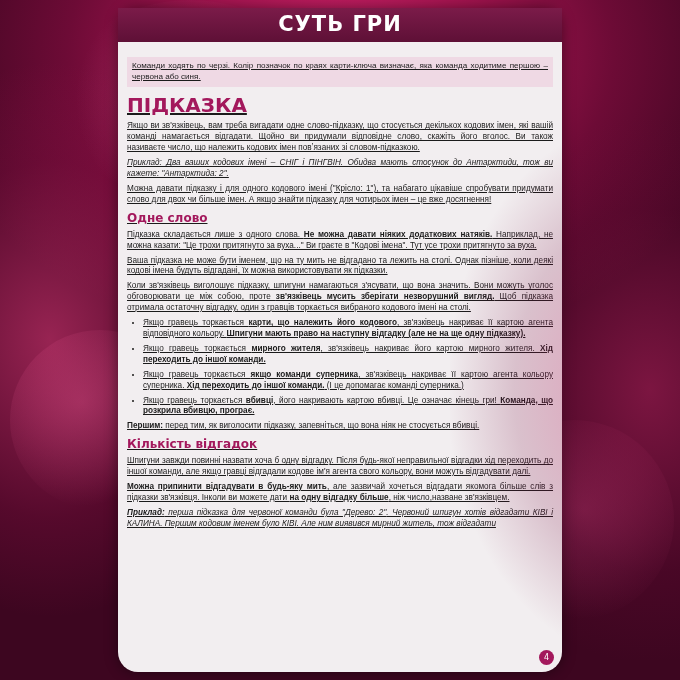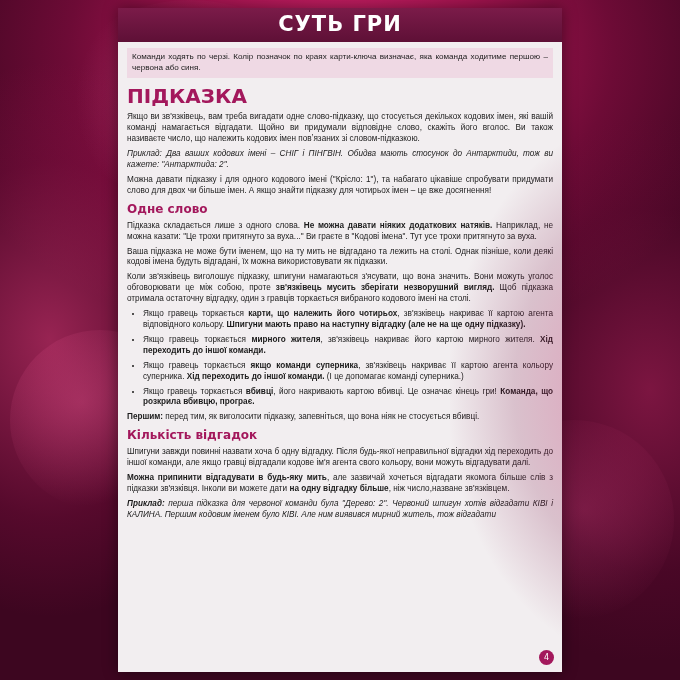--- a/index.html
+++ b/index.html
@@ -61,43 +61,45 @@
   }
 
   .sheet {
     position: absolute;
     left: 118px;
     top: 8px;
     width: 444px;
     height: 664px;
     background: #f2eef0;
     box-shadow: 0 0 14px rgba(0,0,0,0.45);
+    border-radius: 20px;
   }
 
   .title-band {
     position: relative;
     height: 34px;
     background: linear-gradient(180deg, #7b1b49 0%, #5e1036 100%);
   }
   .title-band .title {
     position: absolute;
     left: 0; right: 0; top: 4px;
     text-align: center;
     color: #ffffff;
     font-size: 21px;
     font-weight: bold;
     letter-spacing: 1px;
     font-family: "DejaVu Sans", sans-serif;
   }
 
   .content {
-    padding: 6px 9px 0 9px;
+    padding: 15px 9px 0 9px;
     color: #1b1b1b;
     font-size: 8.2px;
     line-height: 1.33;
+    text-decoration: underline;
   }
 
   p {
     margin: 0 0 4px 0;
     text-align: justify;
   }
 
   .intro {
     background: #efd9e4;
     padding: 4px 5px;
@@ -181,21 +183,21 @@
       <p>Якщо ви зв'язківець, вам треба вигадати одне слово-підказку, що стосується декількох кодових імен, які вашій команді намагається відгадати. Щойно ви придумали відповідне слово, скажіть його вголос. Ви також називаєте число, що належить кодових імен повʼязаних зі словом-підказкою.</p>
       <p class="example">Приклад: Два ваших кодових імені – СНІГ і ПІНГВІН. Обидва мають стосунок до Антарктиди, тож ви кажете: "Антарктида: 2".</p>
       <p>Можна давати підказку і для одного кодового імені ("Крісло: 1"), та набагато цікавіше спробувати придумати слово для двох чи більше імен. А якщо знайти підказку для чотирьох імен – це вже досягнення!</p>
 
       <h3>Одне слово</h3>
       <p>Підказка складається лише з одного слова. <b>Не можна давати ніяких додаткових натяків.</b> Наприклад, не можна казати: "Це трохи притягнуто за вуха..." Ви граєте в "Кодові імена". Тут усе трохи притягнуто за вуха.</p>
       <p>Ваша підказка не може бути іменем, що на ту мить не відгадано та лежить на столі. Однак пізніше, коли деякі кодові імена будуть відгадані, їх можна використовувати як підказки.</p>
 
       <p>Коли зв'язківець виголошує підказку, шпигуни намагаються з'ясувати, що вона значить. Вони можуть уголос обговорювати це між собою, проте <b>зв'язківець мусить зберігати незворушний вигляд.</b> Щоб підказка отримала остаточну відгадку, один з гравців торкається вибраного кодового імені на столі.</p>
       <ul>
-        <li>Якщо гравець торкається <b>карти, що належить його чотирьох</b>, зв'язківець накриває її картою агента відповідного кольору. <b>Шпигуни мають право на наступну відгадку (але не на ще одну підказку).</b></li>
+        <li>Якщо гравець торкається <b>карти, що належить його кодового</b>, зв'язківець накриває її картою агента відповідного кольору. <b>Шпигуни мають право на наступну відгадку (але не на ще одну підказку).</b></li>
         <li>Якщо гравець торкається <b>мирного жителя</b>, зв'язківець накриває його картою мирного жителя. <b>Хід переходить до іншої команди.</b></li>
         <li>Якщо гравець торкається <b>якщо команди суперника</b>, зв'язківець накриває її картою агента кольору суперника. <b>Хід переходить до іншої команди.</b> (І це допомагає команді суперника.)</li>
         <li>Якщо гравець торкається <b>вбивці</b>, його накривають картою вбивці. Це означає кінець гри! <b>Команда, що розкрила вбивцю, програє.</b></li>
       </ul>
       <p><b>Першим:</b> перед тим, як виголосити підказку, запевніться, що вона ніяк не стосується вбивці.</p>
 
       <h3>Кількість відгадок</h3>
       <p>Шпигуни завжди повинні назвати хоча б одну відгадку. Після будь-якої неправильної відгадки хід переходить до іншої команди, але якщо гравці відгадали кодове ім'я агента свого кольору, вони можуть відгадувати далі.</p>
       <p><b>Можна припинити відгадувати в будь-яку мить</b>, але зазвичай хочеться відгадати якомога більше слів з підказки зв'язківця. Інколи ви можете дати <b>на одну відгадку більше</b>, ніж число,назване зв'язківцем.</p>
       <p class="example"><b>Приклад:</b> перша підказка для червоної команди була <i>"Дерево: 2"</i>. Червоний шпигун хотів відгадати КІВІ і КАЛИНА. Першим кодовим іменем було КІВІ. Але ним виявився мирний житель, тож відгадати</p>

